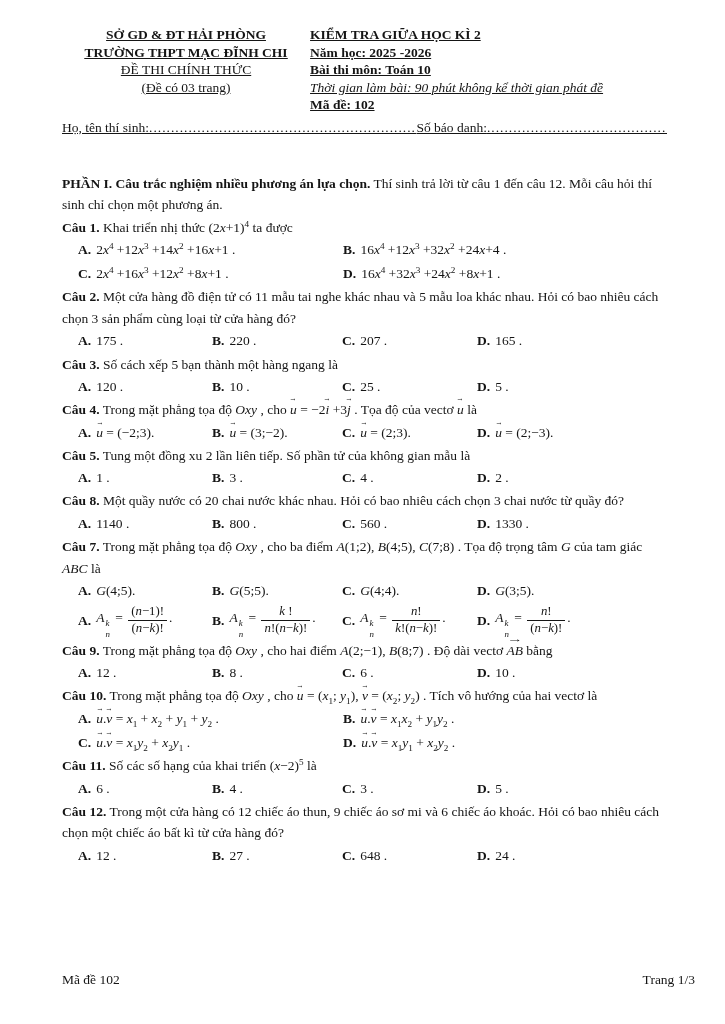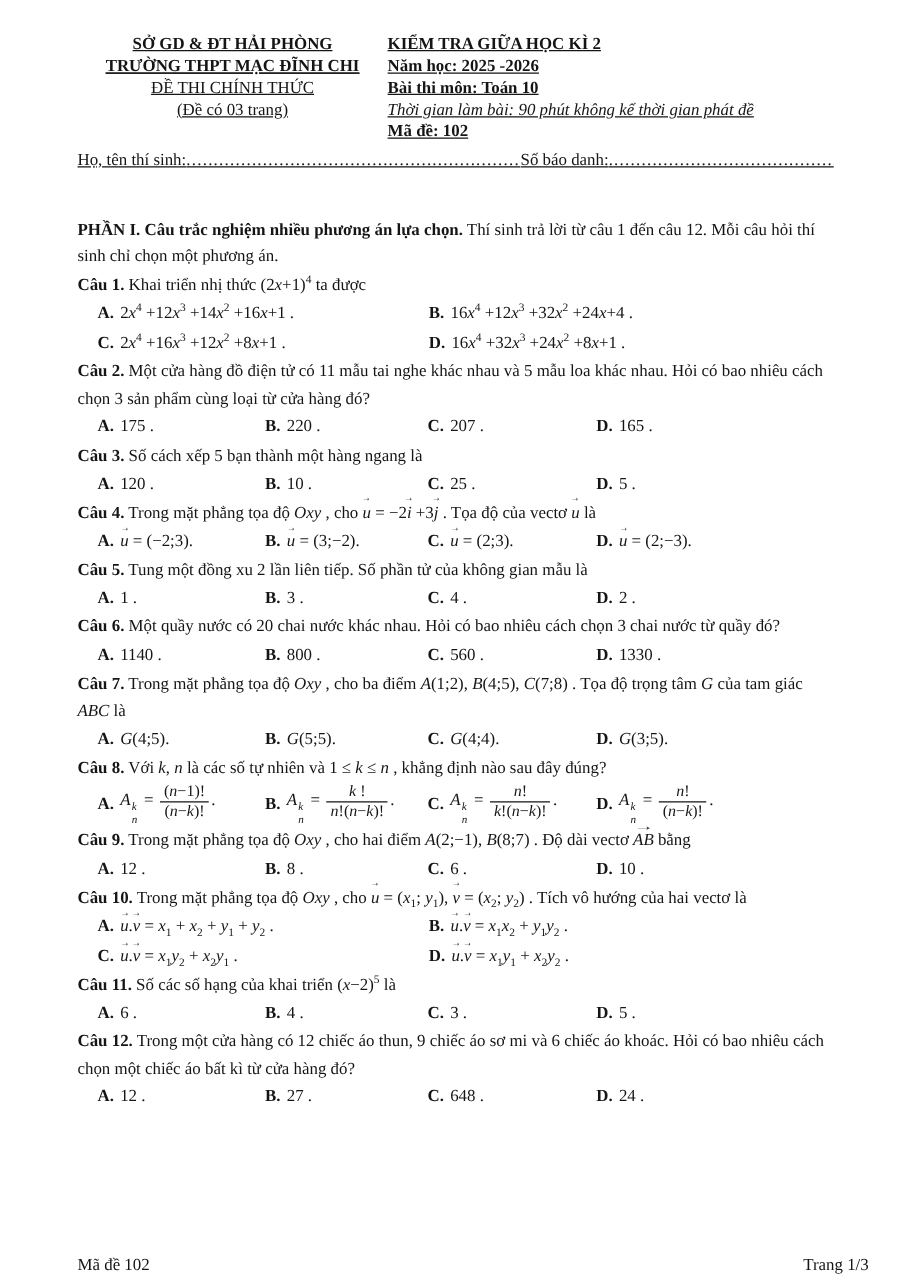--- a/index.html
+++ b/index.html
@@ -56,21 +56,21 @@
   }
   .frac .num{display:block;border-bottom:1px solid #151515;padding:0 3px;}
   .frac .den{display:block;padding:0 3px;}
   .ss{
     display:inline-flex;flex-direction:column;font-size:0.66em;
     line-height:1.15;vertical-align:-0.5em;margin:0 2px 0 1px;font-style:italic;
   }
 
   
   .footer{
-    position:absolute;left:62px;right:30px;top:1002px;
+    position:absolute;left:62px;right:30px;top:970px;
     display:flex;justify-content:space-between;text-align:right;
   }
 </style>
 </head>
 <body>
 
 <div class="page">
 
   <div class="header">
     <div class="header-left">
@@ -202,21 +202,21 @@
             <span class="oval">4 .</span>
           </div>
           <div class="option">
             <b class="okey">D.</b>
             <span class="oval">2 .</span>
           </div>
         </div>
   </div>
 
   <div class="q">
-    <p class="q-stem"><b>Câu 6.</b><span> Một quầy nước có 20 chai nước khác nhau. Hỏi có bao nhiêu cách chọn 3 chai nước từ quầy đó?</span></p>
+    <p class="q-stem"><b>Câu 8.</b><span> Một quầy nước có 20 chai nước khác nhau. Hỏi có bao nhiêu cách chọn 3 chai nước từ quầy đó?</span></p>
     <div class="opts cols4">
           <div class="option">
             <b class="okey">A.</b>
             <span class="oval">1140 .</span>
           </div>
           <div class="option">
             <b class="okey">B.</b>
             <span class="oval">800 .</span>
           </div>
           <div class="option">
@@ -246,21 +246,20 @@
             <span class="oval"><i>G</i>(4;4).</span>
           </div>
           <div class="option">
             <b class="okey">D.</b>
             <span class="oval"><i>G</i>(3;5).</span>
           </div>
         </div>
   </div>
 
   <div class="q">
-    <p class="q-stem"><b>Câu 8.</b><span> Với <i>k</i>, <i>n</i>  là các số tự nhiên và 1 ≤ <i>k</i> ≤ <i>n</i> , khẳng định nào sau đây đúng?</span></p>
     <div class="opts cols4">
           <div class="option">
             <b class="okey">A.</b>
             <span class="oval"><i>A</i><span class="ss">
                 <span>k</span>
                 <span>n</span>
               </span> = <span class="frac"><span class="num">(<i>n</i>−1)!</span><span class="den">(<i>n</i>−<i>k</i>)!</span></span>.</span>
           </div>
           <div class="option">
             <b class="okey">B.</b>

